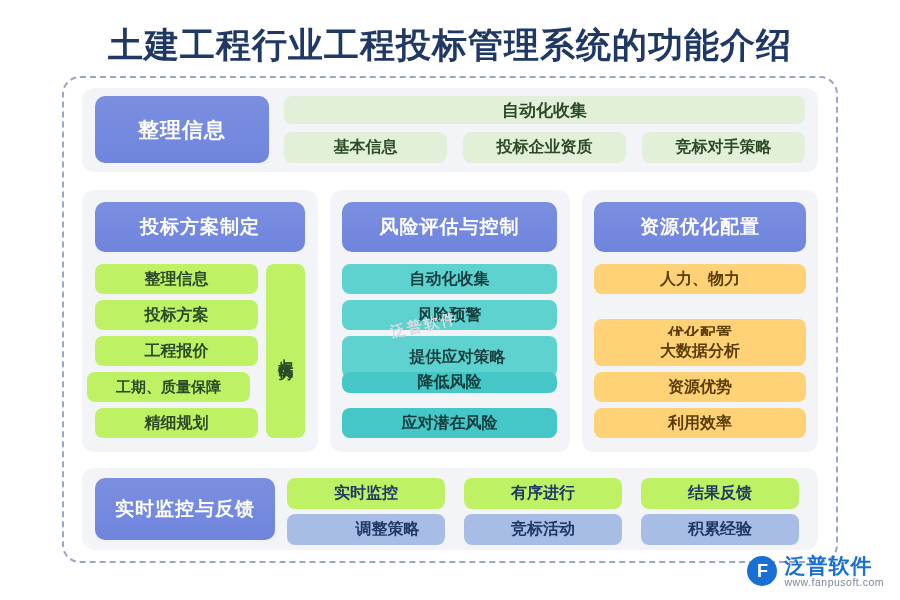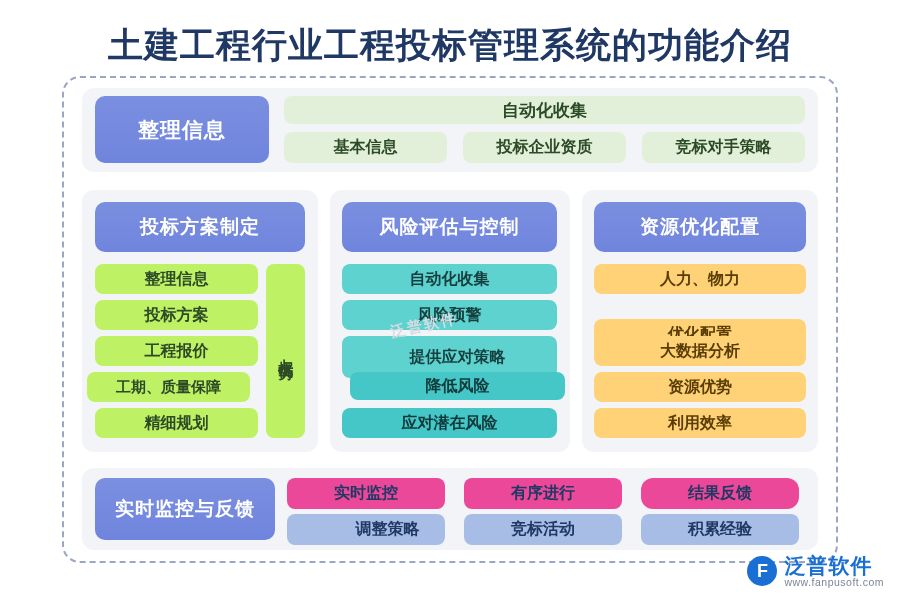--- a/index.html
+++ b/index.html
@@ -76,21 +76,21 @@
     font-size: 16px;
     font-weight: bold;
     color: #2f3b52;
     box-sizing: border-box;
   }
   .chip-green   { background: #bef264; color: #2d4a27; }
   .chip-green-l { background: #e2f0da; color: #2d4a27; }
   .chip-teal    { background: #5ed2ce; color: #163f3f; }
   .chip-teal-d  { background: #46c7c7; color: #0f3a3a; }
   .chip-amber   { background: #ffd277; color: #5a3d05; }
-  .chip-blue    { background: #ec4899; color: #1f3864; }
+  .chip-blue    { background: #bef264; color: #1f3864; }
   .chip-blue-d  { background: #a7bde6; color: #1f3864; }
 
   .vert {
     writing-mode: vertical-rl;
     text-orientation: upright;
     letter-spacing: 2px;
     line-height: 1.1;
   }
 
   
@@ -169,40 +169,40 @@
 
 <div class="chip chip-green vert" style="left:266px; top:264px; width:39px; height:174px; font-size:15px;">占据优势</div>
 
 <div class="panel" style="left:330px; top:190px; width:240px; height:262px;"></div>
 
 <div class="hdr" style="left:342px; top:202px; width:215px; height:50px;">风险评估与控制</div>
 
 <div class="chip chip-teal" style="left:342px; top:264px; width:215px; height:30px;">自动化收集</div>
 <div class="chip chip-teal" style="left:342px; top:300px; width:215px; height:30px;">风险预警</div>
 <div class="chip chip-teal" style="left:342px; top:336px; width:215px; height:42px;padding-left:16px;">提供应对策略</div>
-<div class="chip chip-teal-d" style="left:342px; top:372px; width:215px; height:28px;margin-left:8px;">降低风险</div>
+<div class="chip chip-teal-d" style="left:342px; top:372px; width:215px; height:21px;">降低风险</div>
 <div class="chip chip-teal-d" style="left:342px; top:408px; width:215px; height:30px;">应对潜在风险</div>
 
 <div class="panel" style="left:582px; top:190px; width:236px; height:262px;"></div>
 
 <div class="hdr" style="left:594px; top:202px; width:212px; height:50px;">资源优化配置</div>
 
 <div class="chip chip-amber" style="left:594px; top:264px; width:212px; height:30px;">人力、物力</div>
 <div class="chip chip-amber" style="left:594px; top:300px; width:212px; height:30px;margin-top:19px;">优化配置</div>
 <div class="chip chip-amber" style="left:594px; top:336px; width:212px; height:30px;">大数据分析</div>
 <div class="chip chip-amber" style="left:594px; top:372px; width:212px; height:30px;">资源优势</div>
 <div class="chip chip-amber" style="left:594px; top:408px; width:212px; height:30px;">利用效率</div>
 
 <div class="panel" style="left:82px; top:468px; width:736px; height:82px;"></div>
 
 <div class="hdr" style="left:95px; top:478px; width:180px; height:62px;">实时监控与反馈</div>
 
 <div class="chip chip-blue" style="left:287px; top:478px; width:158px; height:31px;">实时监控</div>
 <div class="chip chip-blue" style="left:464px; top:478px; width:158px; height:31px;">有序进行</div>
-<div class="chip chip-blue" style="left:641px; top:478px; width:158px; height:31px;border-radius:12px;">结果反馈</div>
+<div class="chip chip-blue" style="left:641px; top:478px; width:158px; height:31px;">结果反馈</div>
 
 <div class="chip chip-blue-d" style="left:287px; top:514px; width:158px; height:31px;padding-left:43px;">调整策略</div>
 <div class="chip chip-blue-d" style="left:464px; top:514px; width:158px; height:31px;">竞标活动</div>
 <div class="chip chip-blue-d" style="left:641px; top:514px; width:158px; height:31px;">积累经验</div>
 
 <div class="watermark">泛普软件</div>
 
 <div class="logo">
   <div class="logo-mark">F</div>
   <div class="logo-txt">

